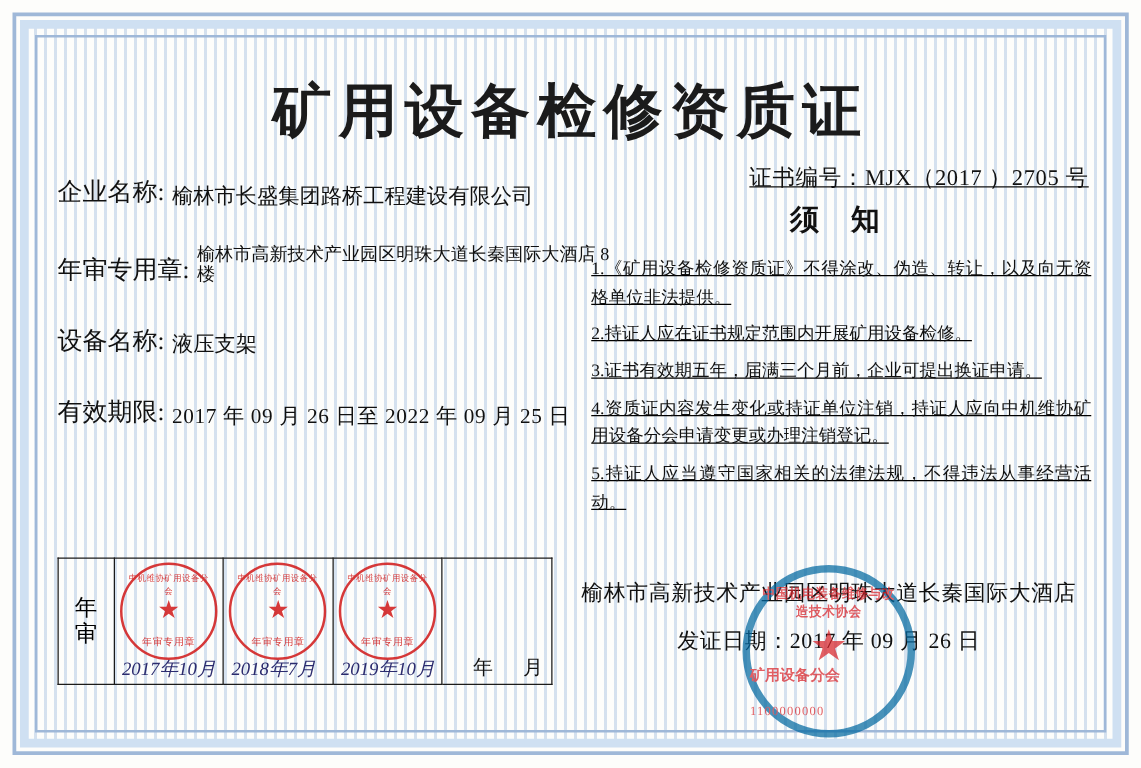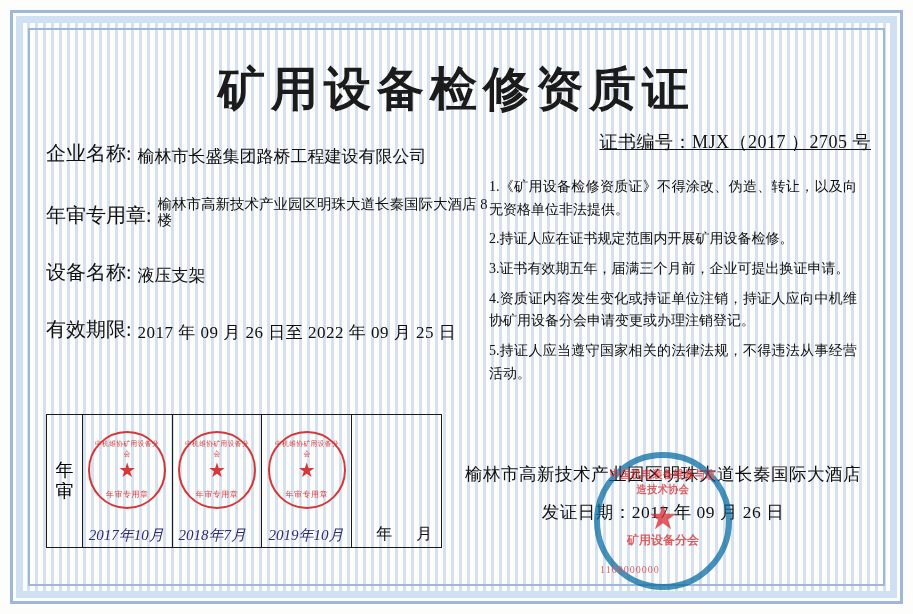--- a/index.html
+++ b/index.html
@@ -129,23 +129,24 @@
   }
   .notice-title {
     text-align: center;
     font-size: 23px;
     font-weight: bold;
     letter-spacing: 10px;
     color: #111;
     margin-bottom: 14px;
   }
   .notice-list {
-    margin: 16px;
+    margin: 0;
     padding: 0;
     list-style: none;
+    text-decoration: underline;
   }
   .notice-item {
     font-size: 14px;
     line-height: 1.62;
     color: #111;
     margin-bottom: 7px;
     text-align: justify;
   }
 
   
@@ -186,21 +187,21 @@
     width: 44px;
     text-align: center;
     font-size: 18px;
     line-height: 1.15;
     padding: 4px 0;
   }
   .annual-head span { display: block; }
   .annual-cell {
     width: 88px;
     height: 100px;
-    padding: 16px;
+    padding: 0;
   }
   .stamp {
     position: absolute;
     left: 50%;
     top: 42%;
     transform: translate(-50%, -50%);
     width: 74px;
     height: 74px;
     border: 2.2px solid #d21f1f;
     border-radius: 50%;
@@ -278,21 +279,21 @@
     text-align: center;
     font-size: 11px;
     font-weight: bold;
     letter-spacing: 0.5px;
     transform: scaleX(0.92);
   }
   .big-seal .mid-text {
     position: absolute;
     left: 0; right: 0;
     top: 74px;
-    text-align: center;
+    text-align: left;
     font-size: 12px;
     font-weight: bold;
   }
   .big-seal .bottom-text {
     position: absolute;
     left: 0; right: 0;
     bottom: 9px;
     text-align: left;
     font-size: 10px;
     letter-spacing: 1px;
@@ -333,20 +334,21 @@
       </div>
 
       <div class="field-row">
         <span class="field-label">有效期限:</span>
         <span class="field-value date">2017 年 09 月 26 日至 2022 年 09 月 25 日</span>
       </div>
 
     </div>
 
     <div class="right-col">
+      <div class="notice-title">须  知</div>
       <ul class="notice-list">
         <li class="notice-item">1.《矿用设备检修资质证》不得涂改、伪造、转让，以及向无资格单位非法提供。</li>
         <li class="notice-item">2.持证人应在证书规定范围内开展矿用设备检修。</li>
         <li class="notice-item">3.证书有效期五年，届满三个月前，企业可提出换证申请。</li>
         <li class="notice-item">4.资质证内容发生变化或持证单位注销，持证人应向中机维协矿用设备分会申请变更或办理注销登记。</li>
         <li class="notice-item">5.持证人应当遵守国家相关的法律法规，不得违法从事经营活动。</li>
       </ul>
     </div>
 
     <table class="annual-table">

